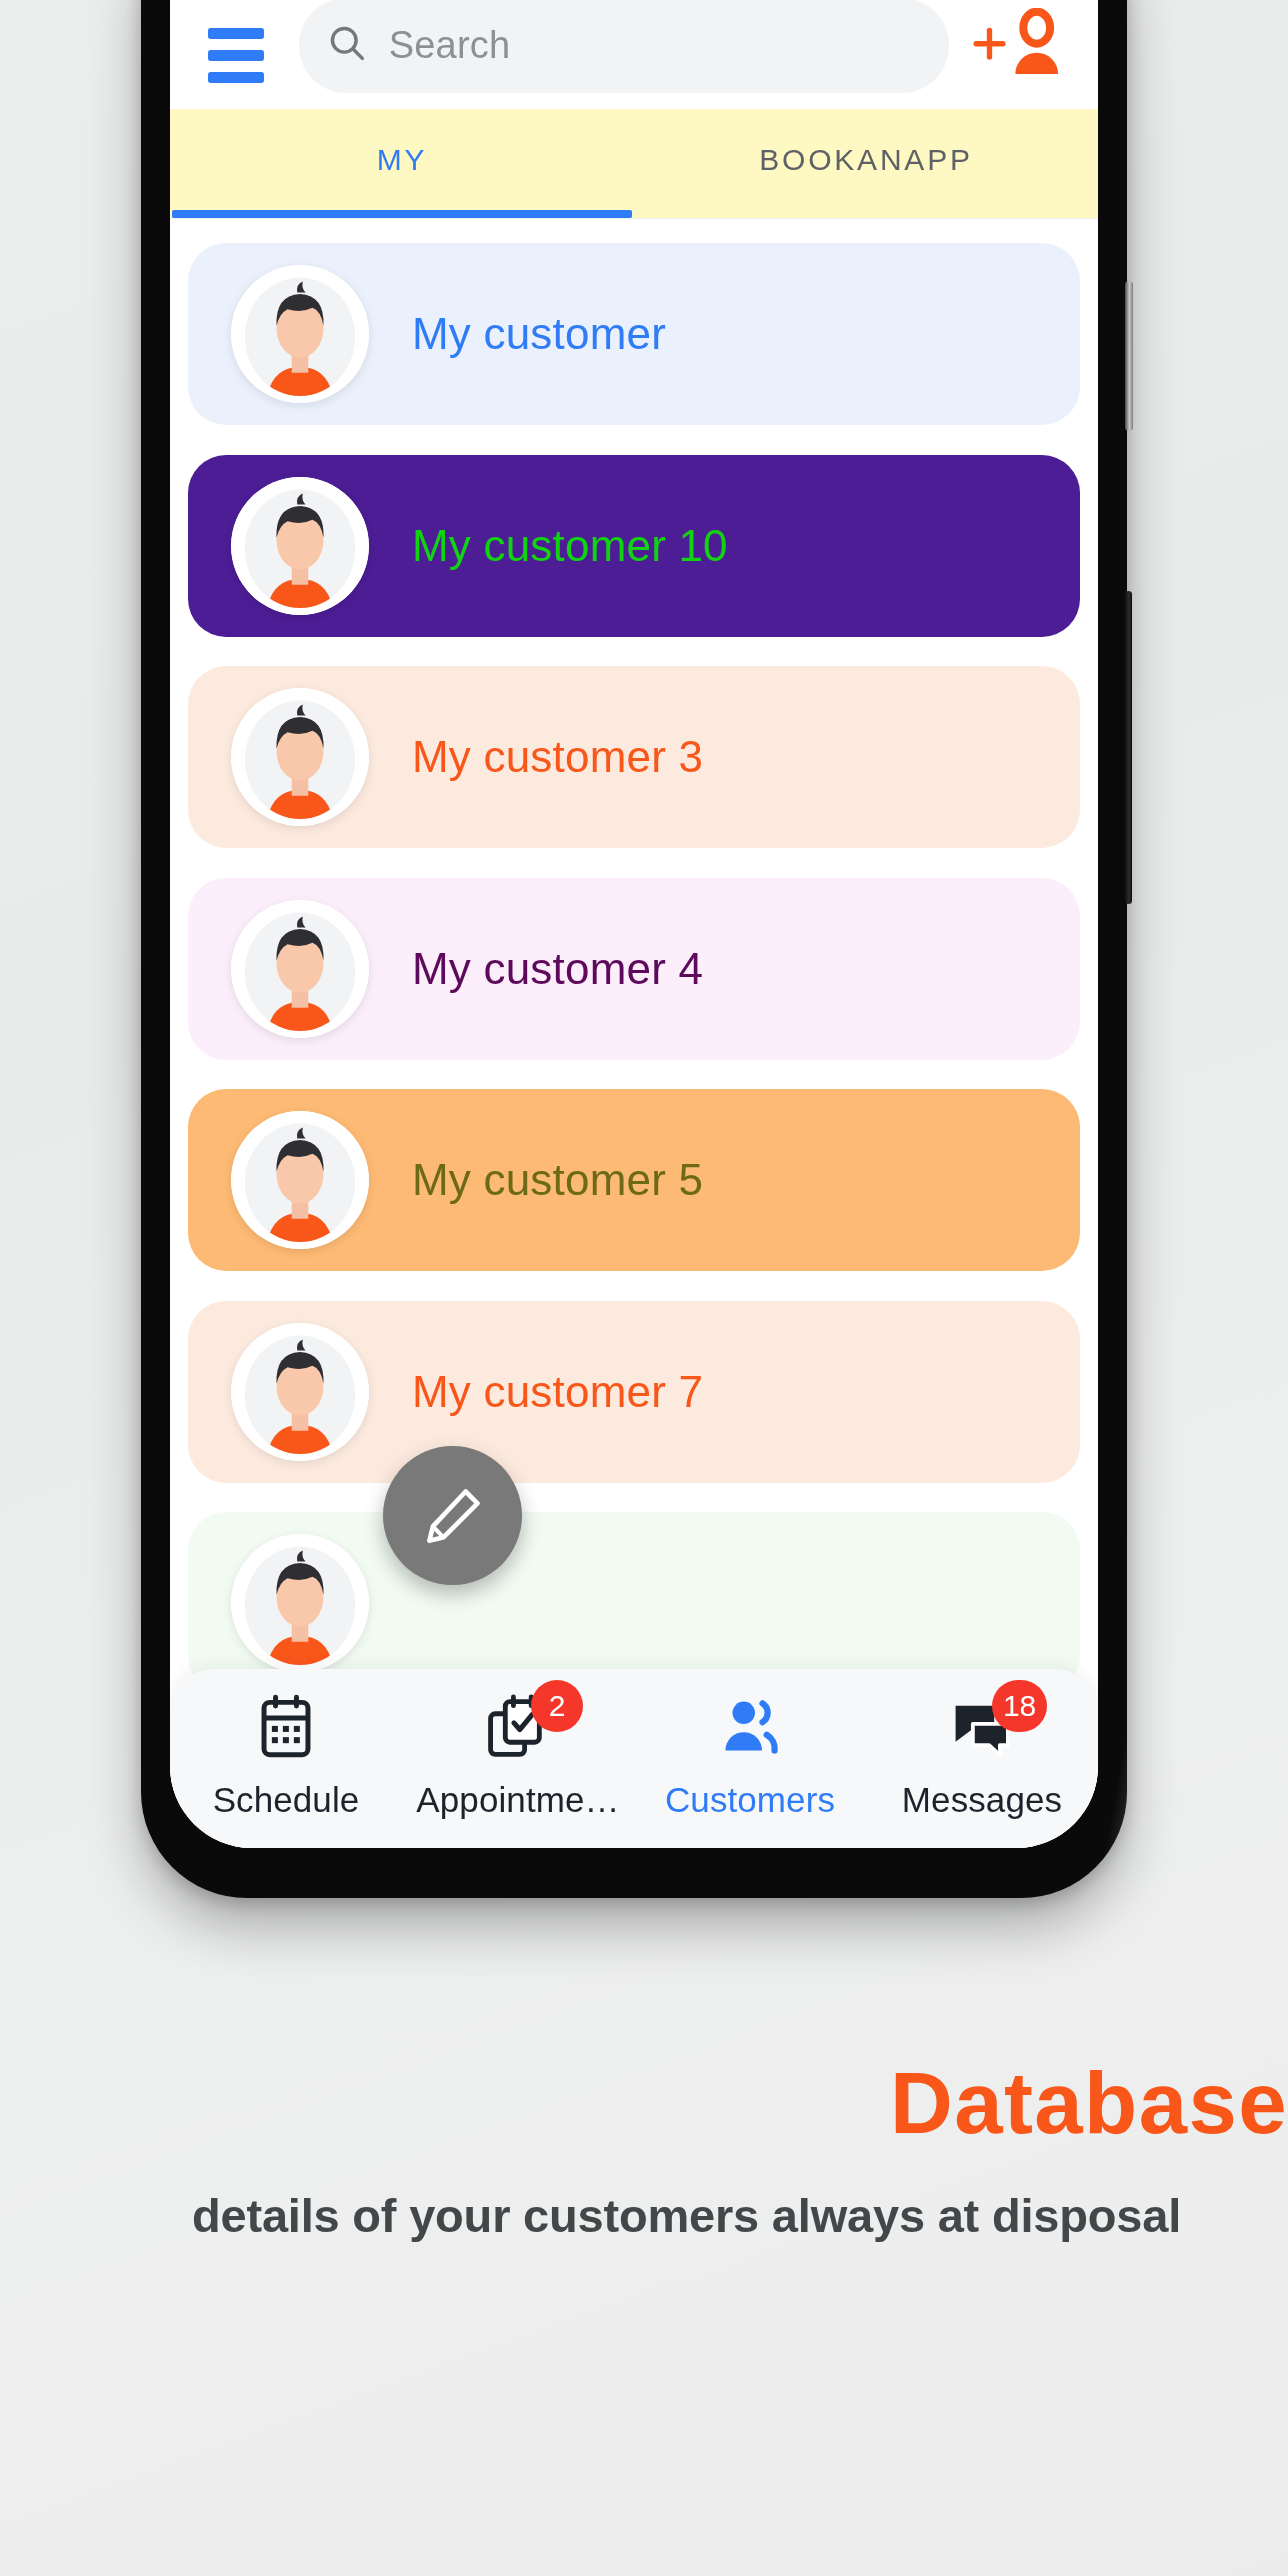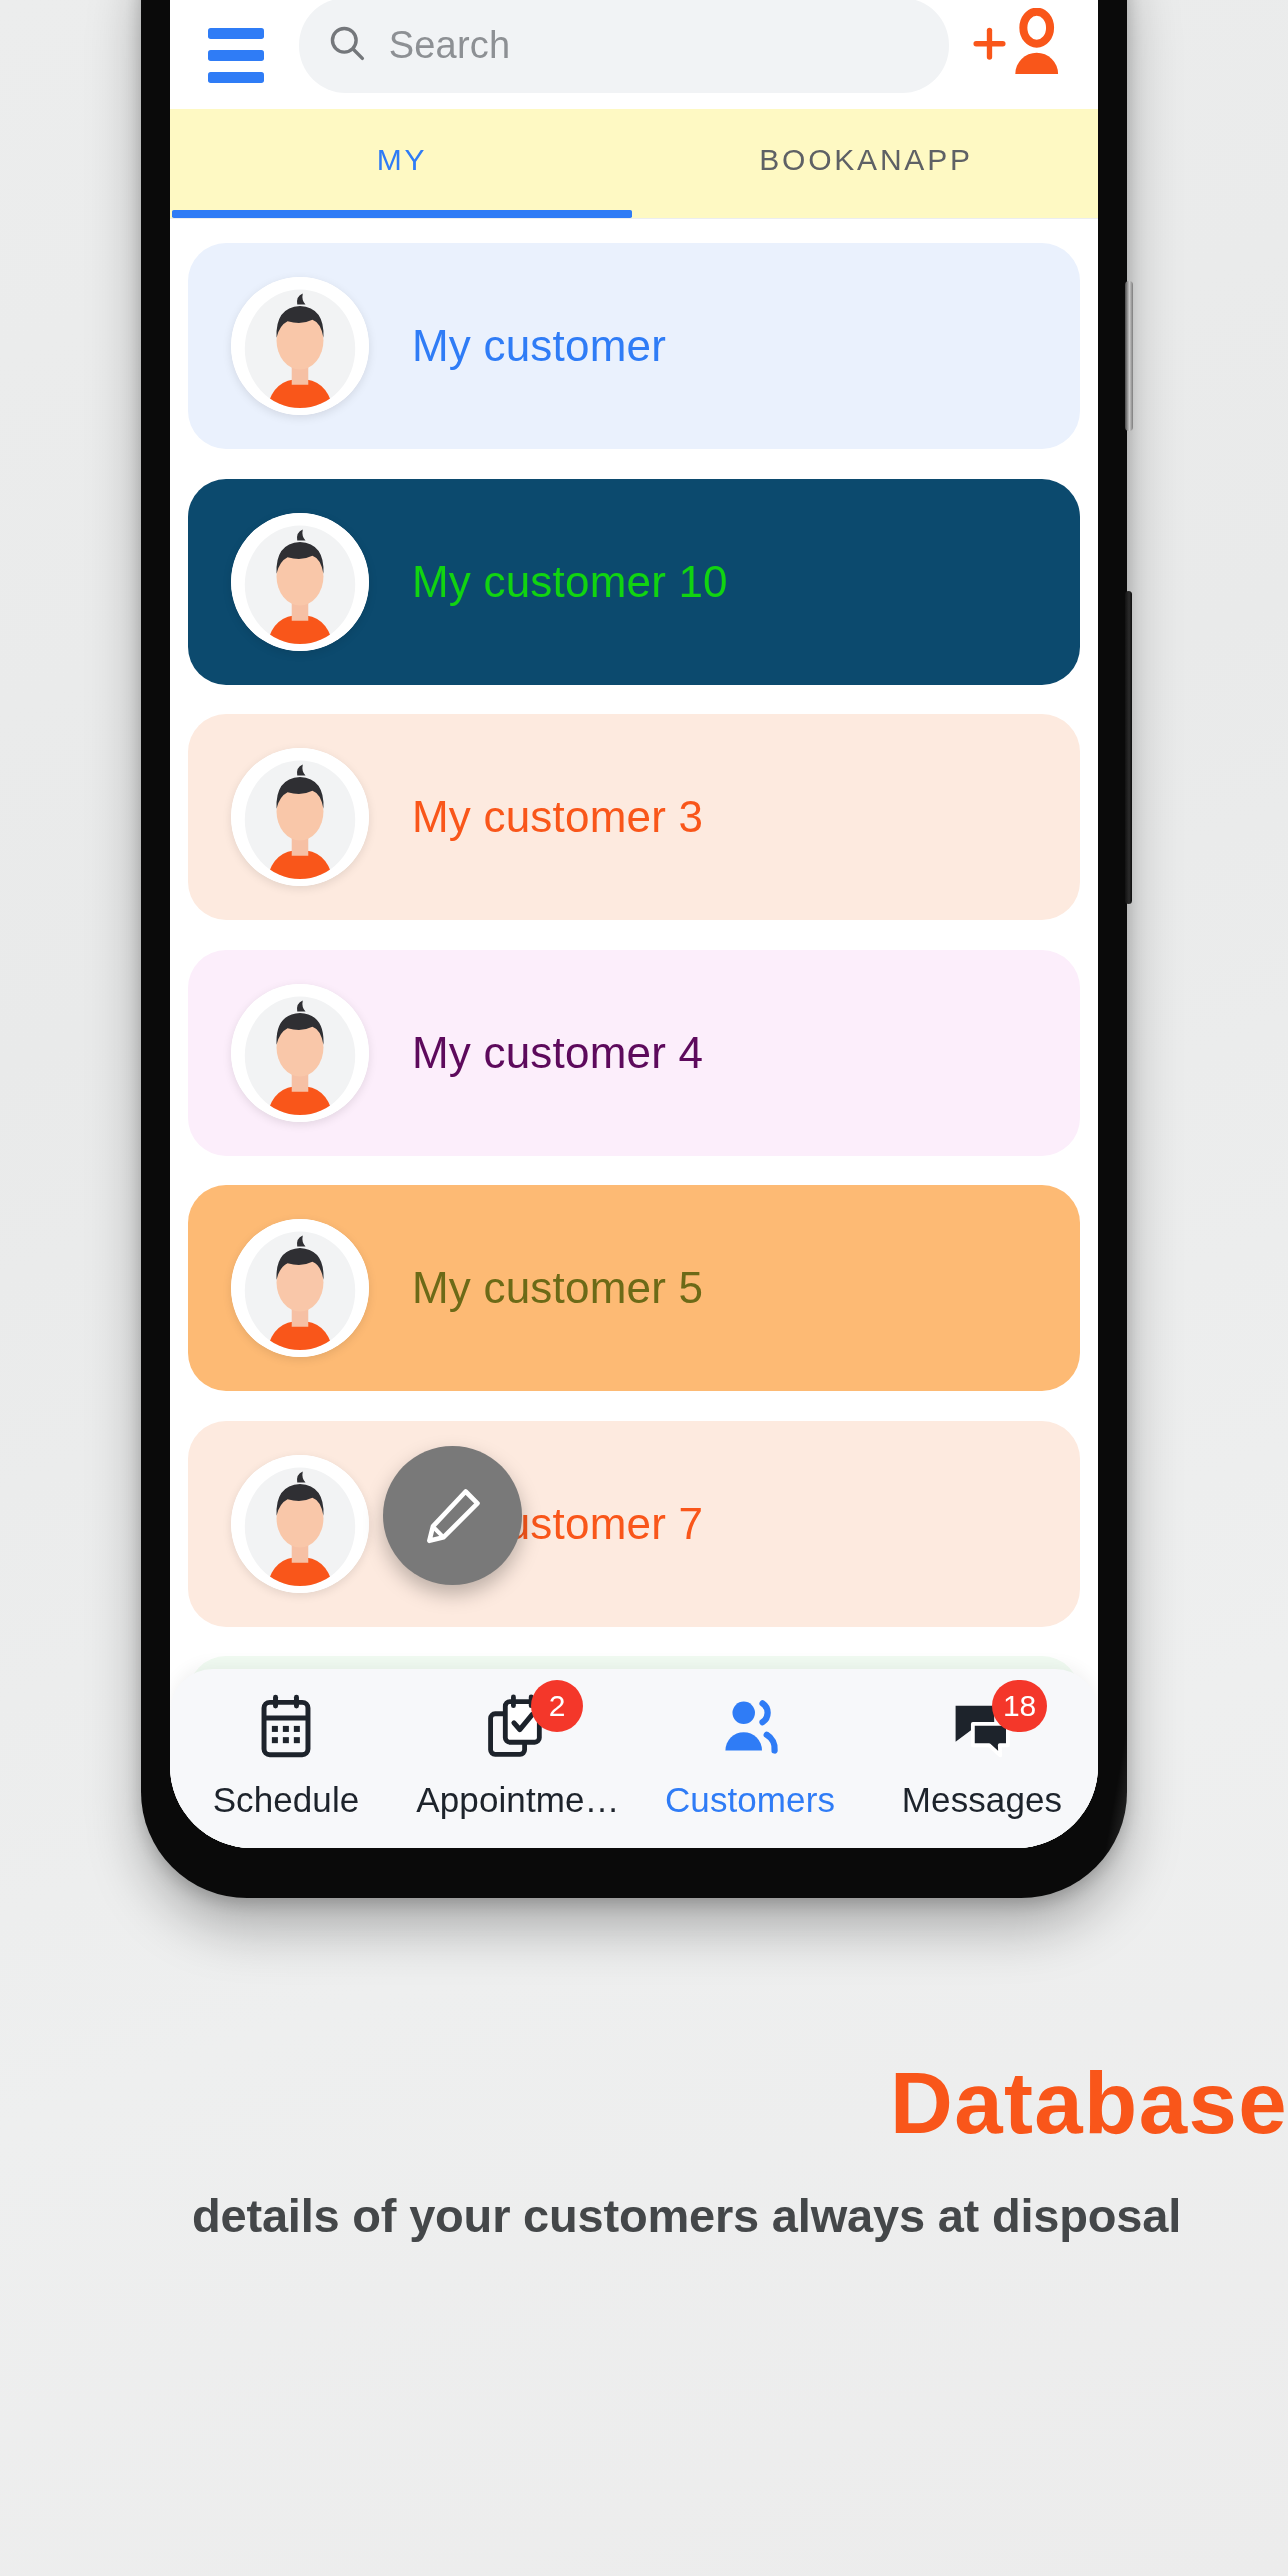--- a/index.html
+++ b/index.html
@@ -175,21 +175,21 @@
   #customer-list {
     position: absolute;
     left: 0; right: 0;
     top: 301px;
     bottom: 0;
     background: #ffffff;
     padding: 22.4px 18px 0 18px;
     overflow: hidden;
   }
   .customer-row {
-    height: 206px;
+    height: 182px;
     border-radius: 38px;
     display: flex;
     align-items: center;
     padding-left: 43px;
     gap: 43px;
     margin-bottom: 29.5px;
     cursor: pointer;
   }
   .customer-avatar {
     flex: 0 0 auto;
@@ -365,21 +365,21 @@
                 <path d="M44 62 h12 v16 h-12 z" fill="#f6c0a4"></path>
                 <ellipse cx="50" cy="46" rx="17" ry="21" fill="#f9c7a9"></ellipse>
                 <path d="M33 44 q-1 -22 17 -23 q18 1 17 23 q-2 -11 -8 -13 q-8 4 -18 1 q-6 3 -8 12 z" fill="#2f2f33"></path>
                 <path d="M48 20 q-1 -6 4 -8 q-1 5 2 8 z" fill="#2f2f33"></path>
               </g>
             </svg>
           </div>
         <div class="customer-name" style="color: rgb(47, 124, 246);">My customer</div>
       </div>
 
-      <div class="customer-row" style="background: #0c4a6e;">
+      <div class="customer-row" style="background: #4c1d95;">
         <div class="customer-avatar">
             <svg width="138" height="138" viewBox="0 0 100 100">
               <circle cx="50" cy="50" r="50" fill="#ffffff"></circle>
               <ellipse cx="50" cy="52" rx="40" ry="43" fill="#f2f3f4"></ellipse>
               <clipPath id="av-clip-1">
                 <ellipse cx="50" cy="52" rx="40" ry="43"></ellipse>
               </clipPath>
               <g clip-path="url(#av-clip-1)">
                 <path d="M26 96 q4 -22 24 -22 q20 0 24 22 z" fill="#f9561a"></path>
                 <path d="M44 62 h12 v16 h-12 z" fill="#f6c0a4"></path>

